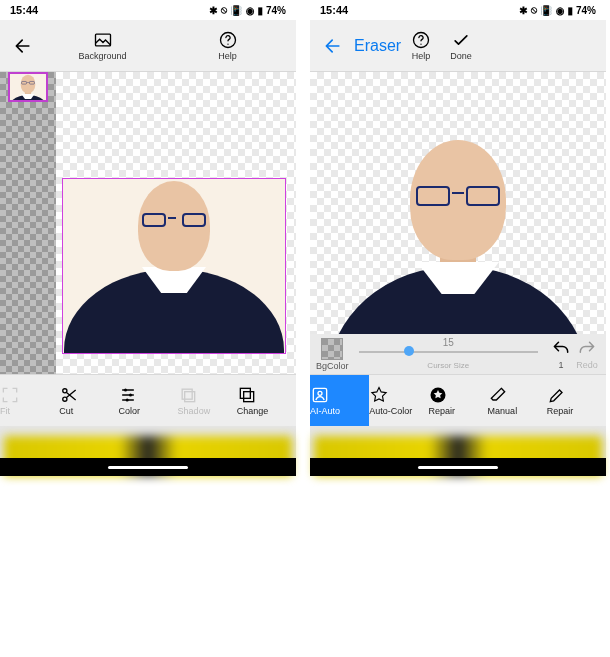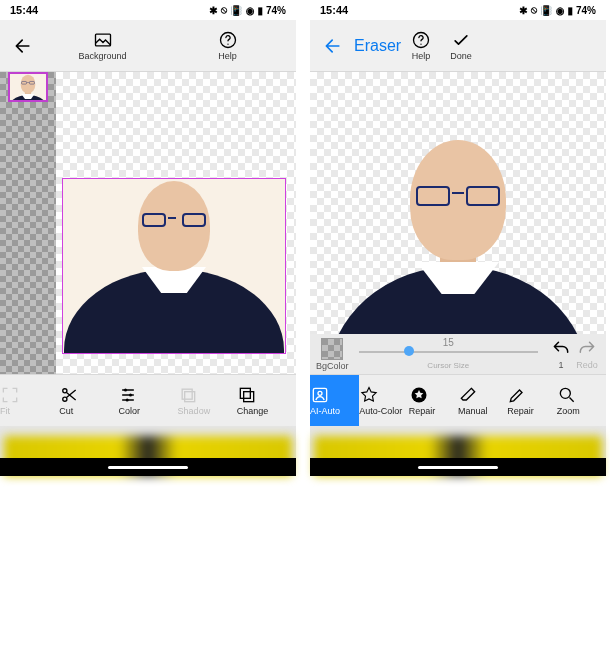--- a/index.html
+++ b/index.html
@@ -326,27 +326,20 @@
             <path d="M16 4l4 4-10 10H6l-2-2z" stroke="#000" stroke-width="1.6" fill="none"></path>
           </svg>
       <span class="label">Manual</span>
     </div>
     <div class="bt-btn">
       <svg viewBox="0 0 24 24">
             <path d="M4 20l4-1 10-10-3-3L5 16z" stroke="#000" stroke-width="1.6" fill="none"></path>
           </svg>
       <span class="label">Repair</span>
     </div>
-    <div class="bt-btn">
-      <svg viewBox="0 0 24 24">
-            <circle cx="10" cy="10" r="6" stroke="#000" stroke-width="1.6" fill="none"></circle>
-            <path d="M15 15l5 5" stroke="#000" stroke-width="1.6"></path>
-          </svg>
-      <span class="label">Zoom</span>
-    </div>
   </div>
 
   <div class="ad"></div>
   <div class="navbar">
         <div class="nav-pill"></div>
       </div>
 </div>
 
 </div>
 

